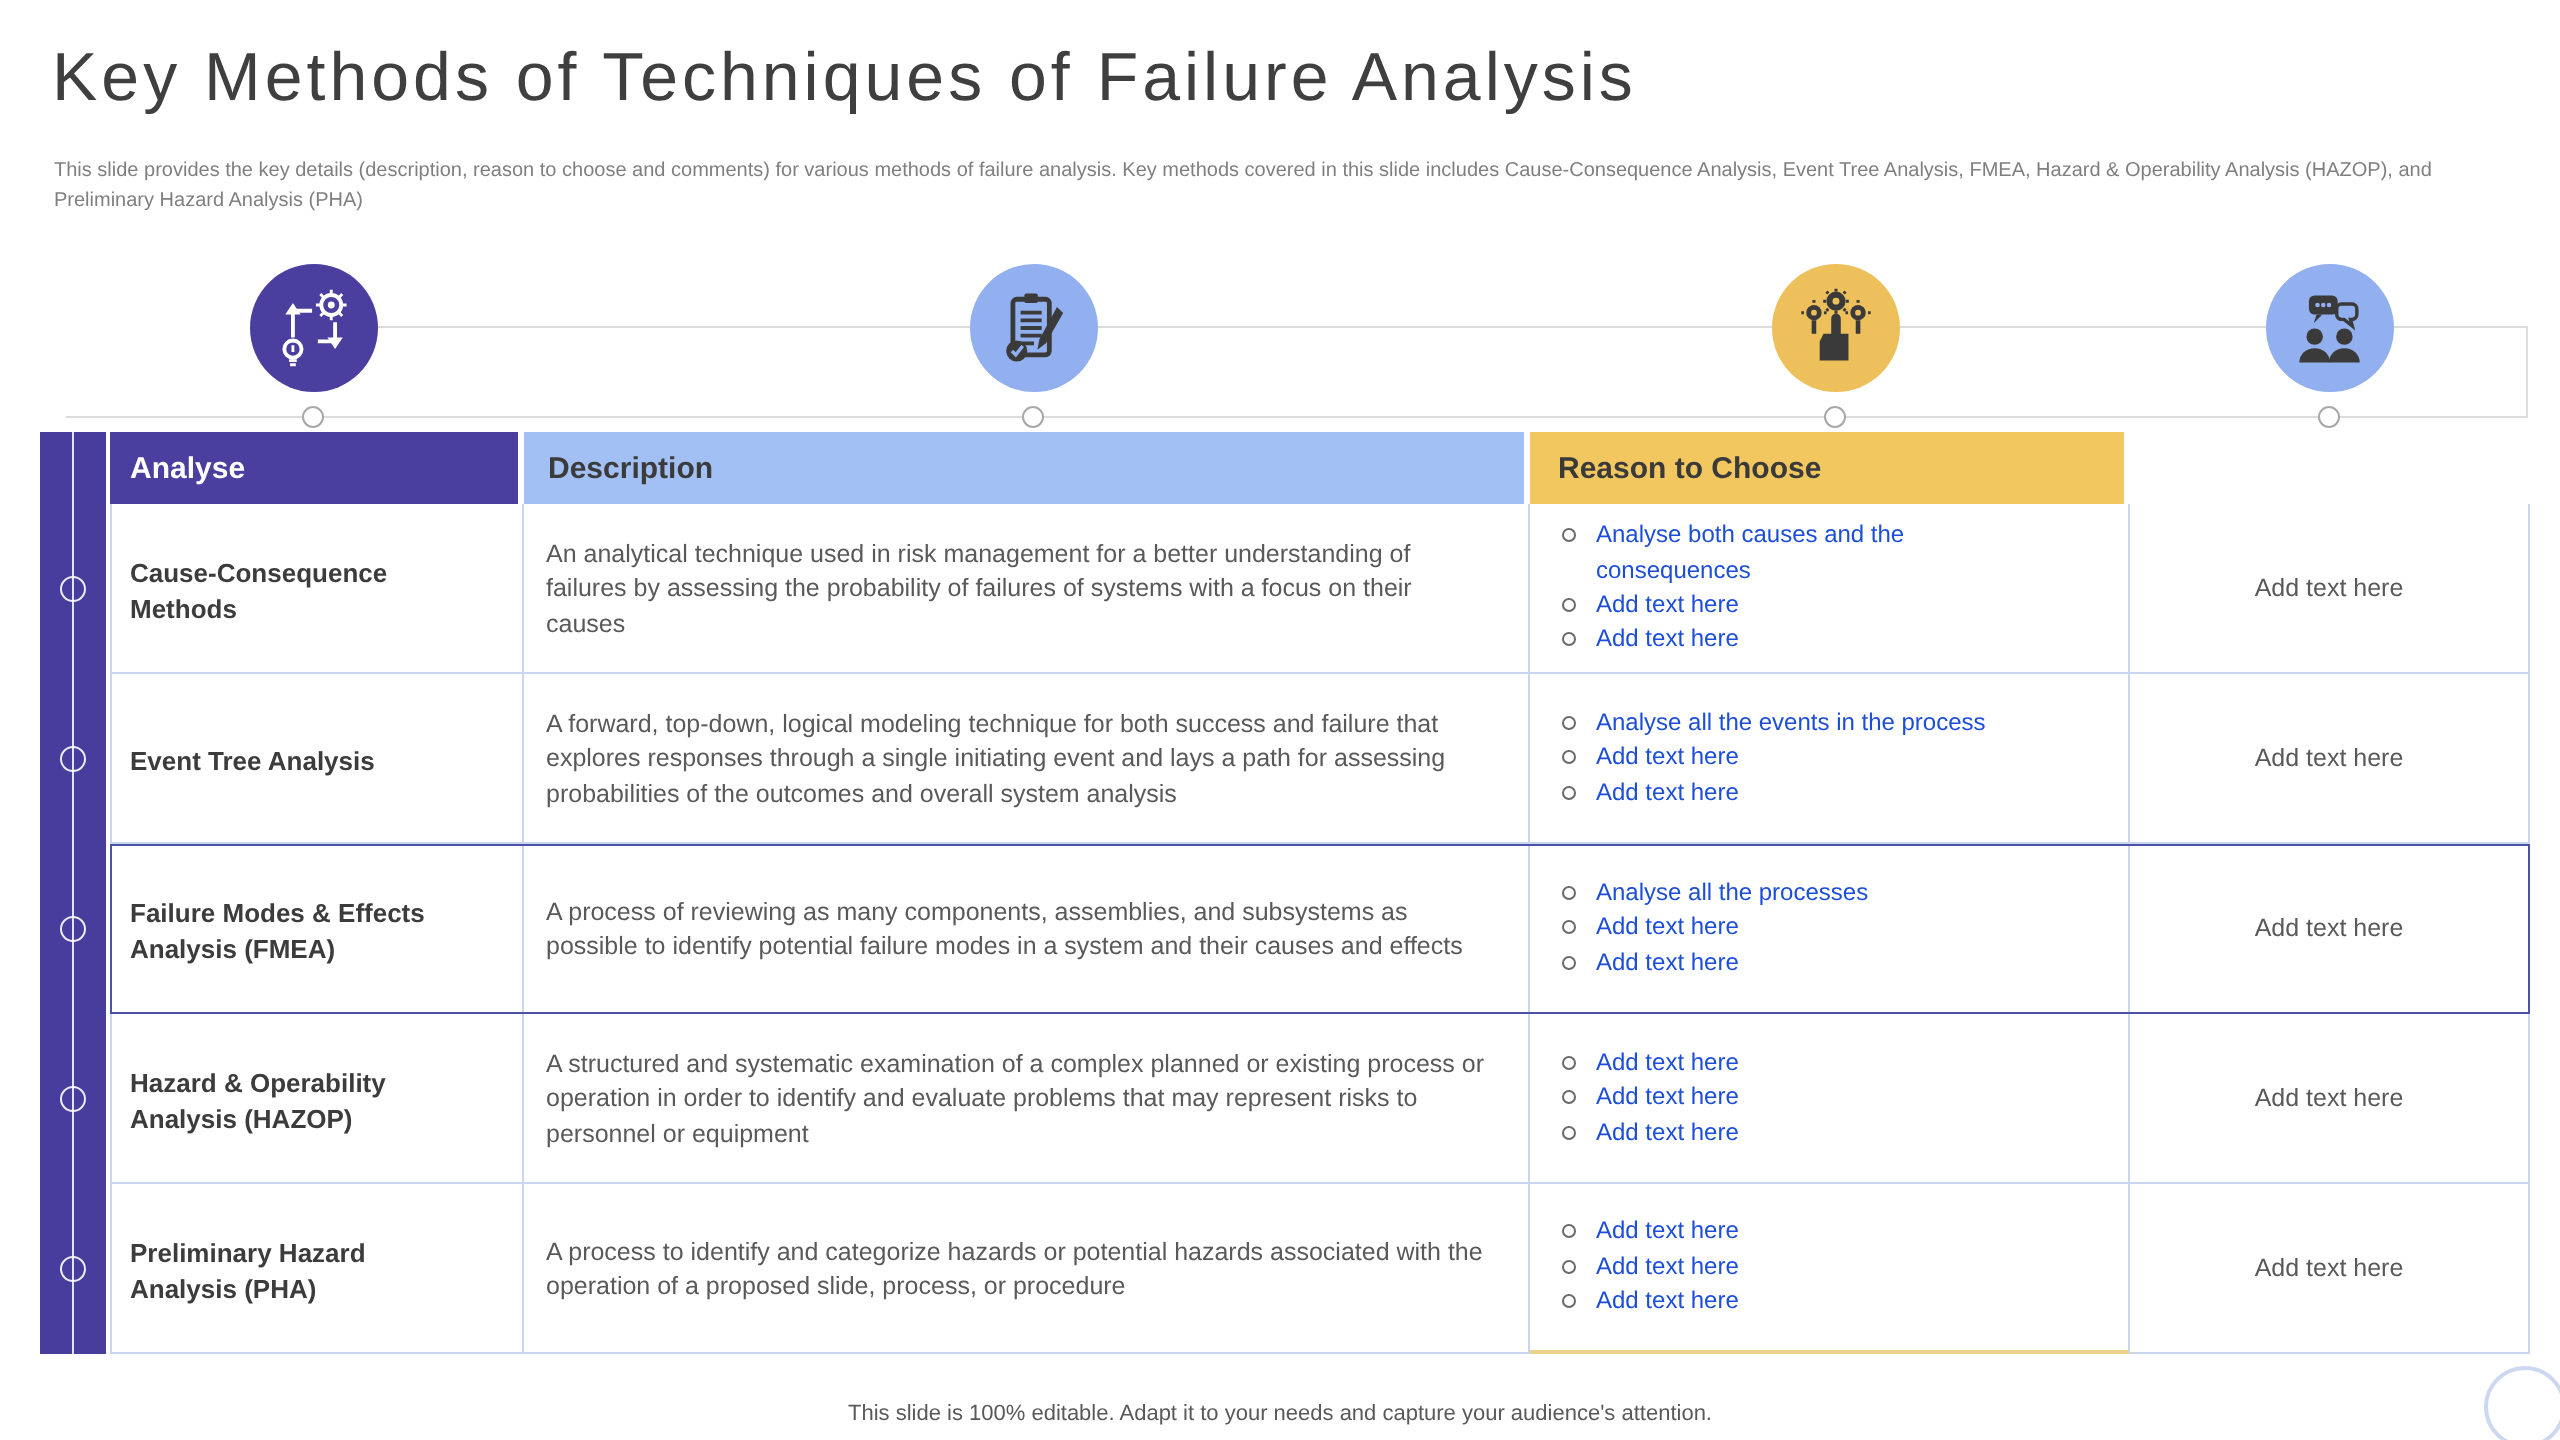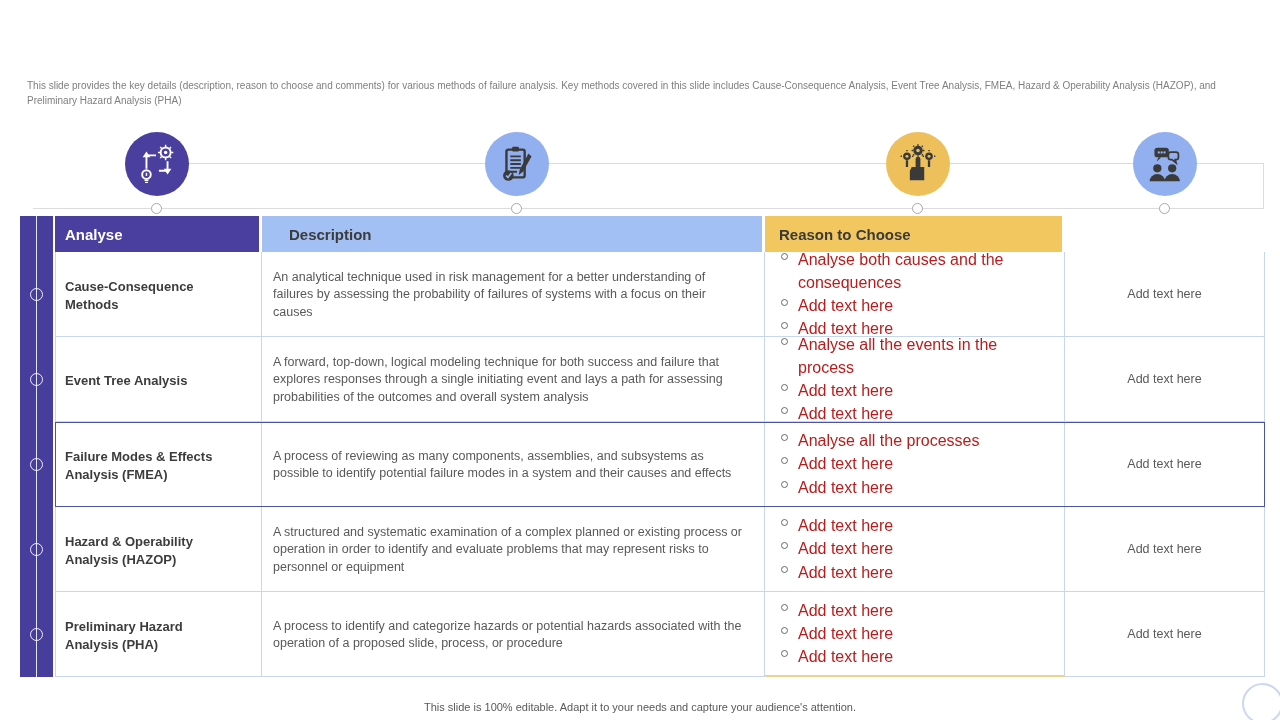--- a/index.html
+++ b/index.html
@@ -47,21 +47,21 @@
   }
 
   
   .data-table { position:absolute; left:55px; top:216px; width:1210px; }
   .thead { display:flex; height:36px; }
   .th {
     display:flex; align-items:center; font-weight:bold; font-size:15px;
     border-right:3px solid #ffffff;
   }
   .th.method  { width:207px; background:#4a3f9f; color:#ffffff; padding-left:10px; }
-  .th.desc    { width:503px; background:#a2c0f4; color:#3b3b3b; padding-left:27px; }
+  .th.desc    { width:503px; background:#a2c0f4; color:#3b3b3b; padding-left:12px; }
   .th.reason  { width:300px; background:#f2c75f; color:#3a3a3a; padding-left:14px; }
   .th.comment { width:200px; background:#a2c0f4; color:#3b3b3b; justify-content:center; padding-left:0; border-right:none; }
 
   .trow { display:flex; height:85px; background:#ffffff; }
   .trow.highlighted { outline:1.5px solid #4b53a6; outline-offset:-1px; position:relative; z-index:2; }
   .td { border-right:1px solid #c9d6ef; border-bottom:1px solid #c9d6ef; }
   .td.method {
     width:207px; border-left:1px solid #c9d6ef; padding:10px 28px 6px 9px;
     font-weight:bold; font-size:13px; color:#3c3c3c; line-height:1.35;
     display:flex; flex-direction:column; justify-content:center;
@@ -69,39 +69,40 @@
   .td.desc {
     width:503px; padding:8px 18px 6px 11px; font-size:12.5px; color:#595959;
     line-height:1.38; display:flex; flex-direction:column; justify-content:center;
   }
   .td.reason { width:300px; padding:6px 40px 6px 16px; display:flex; flex-direction:column; justify-content:center; }
   .td.comment {
     width:200px; display:flex; align-items:center; justify-content:center;
     font-size:12.5px; color:#595959; border-right:1px solid #c9d6ef;
   }
   .trow:last-child .td.reason { border-bottom:2px solid #ecd28b; }
-  .reason ul { list-style:none; font-size:16px; color:#b91c1c; line-height:1.45; }
+  .reason ul { list-style:none; font-size:12px; color:#1d4ed8; line-height:1.45; }
   .reason li { display:flex; }
   .reason li::before {
     content:""; flex:0 0 auto; width:5px; height:5px; margin:5px 10px 0 0;
     border:1px solid #6a6a6a; border-radius:50%;
   }
 
   
   .footer { position:absolute; top:701px; left:0; width:1280px; text-align:center; font-size:11px; color:#595959; }
   .corner-circle {
     position:absolute; left:1242px; top:683px; width:41px; height:41px;
     border:2px solid #ccd8ef; border-radius:50%; background:#ffffff;
   }
 </style>
 </head>
 <body>
 
 <div class="slide">
 
+  <div class="title">Key Methods of Techniques of Failure Analysis</div>
   <div class="subtitle">This slide provides the key details (description, reason to choose and comments) for various methods of failure analysis. Key methods covered in this slide includes Cause-Consequence Analysis, Event Tree Analysis, FMEA, Hazard &amp; Operability Analysis (HAZOP), and Preliminary Hazard Analysis (PHA)</div>
 
   <div class="band-line-mid"></div>
   <div class="band-line-right"></div>
   <div class="band-line-low"></div>
 
   <div class="icon-circle ic1">
     <svg viewBox="0 0 48 48">
       <g fill="none" stroke="#ffffff" stroke-width="2">
         <path d="M13 29 V15 H23"></path>

